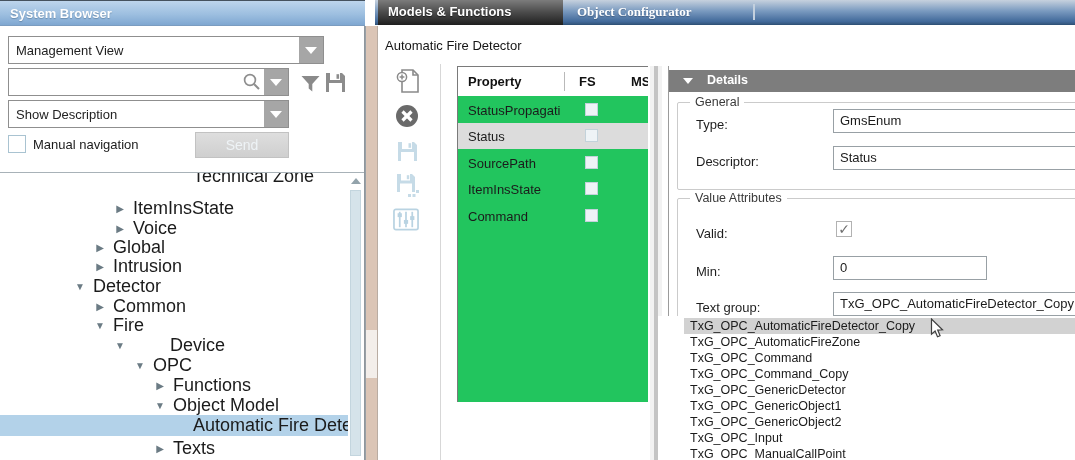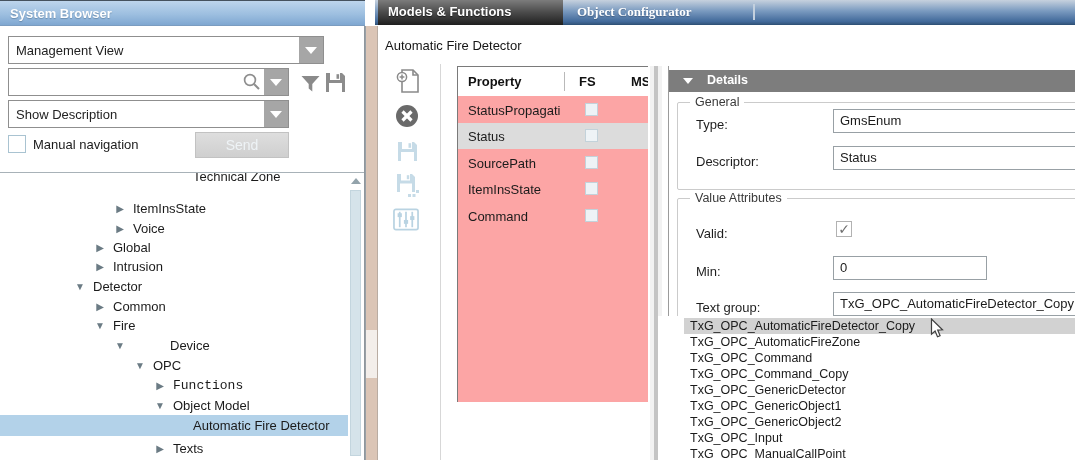--- a/index.html
+++ b/index.html
@@ -35,21 +35,21 @@
     color:#eef3f6; font-size:14px; text-align:center; line-height:24px;
   }
   .cb {
     background:#fff; border:1px solid #a9c3d1;
   }
   #tree-divider { left:0; top:172px; width:364px; height:1px; background:#a8b2b8; }
   #tree { left:0; top:173px; width:348px; height:287px; overflow:hidden; }
   .tree-row { position:absolute; left:0; width:348px; height:20px; display:flex; align-items:center; }
   .tree-row.sel { background:#b3d2e9; height:21px; }
   .tree-arrow { position:absolute; font-size:10px; color:#6b7b84; width:14px; text-align:center; }
-  .tree-label { position:absolute; white-space:nowrap; font-size:13px; color:#1b1b1b; }
+  .tree-label { position:absolute; white-space:nowrap; font-size:18px; color:#1b1b1b; }
   #tree-scroll-up { left:349px; top:176px; width:13px; height:10px; }
   #tree-scroll-up .tri { width:0;height:0;border-left:5px solid transparent;border-right:5px solid transparent;border-bottom:6px solid #93a3ab; margin:2px auto 0; }
   #tree-thumb { left:350px; top:190px; width:11px; height:266px; background:#d5e3ea; border:1px solid #c3d5de; }
 
   
   #v-splitter { left:365px; top:26px; width:13px; height:434px; background:#dbc5b6; border-left:1px solid #98a0a6; border-right:1px solid #b9aca2; }
   #v-splitter .handle { position:absolute; left:0; top:304px; width:11px; height:48px; background:#f3eeea; }
 
   
   #tabstrip {
@@ -70,21 +70,21 @@
   }
   #tab-sep { position:absolute; left:378px; top:4px; width:2px; height:16px; background:#c3d0de; }
 
   #main-heading { left:385px; top:38px; font-size:13px; color:#151515; }
 
   
   .tool { width:26px; height:26px; display:flex; align-items:center; justify-content:center; }
   #vline-toolbar { left:440px; top:64px; width:1px; height:396px; background:#d7d7d7; }
 
   
-  #prop-table { left:457px; top:66px; width:191px; height:336px; background:#fca5a5; border-top:1px solid #7a7a7a; border-left:1px solid #7a7a7a; overflow:hidden; }
+  #prop-table { left:457px; top:66px; width:191px; height:336px; background:#22c55e; border-top:1px solid #7a7a7a; border-left:1px solid #7a7a7a; overflow:hidden; }
   #prop-head { position:absolute; left:0; top:0; width:100%; height:29px; background:#fff; }
   .col-h { position:absolute; font-weight:bold; font-size:13px; top:7px; color:#111; }
   #prop-head .vsep { position:absolute; left:106px; top:5px; width:1px; height:19px; background:#b9b9b9; }
   .prop-row { position:absolute; left:0; width:100%; height:26px; }
   .prop-row.sel { background:#dcdcdc; }
   .prop-row .nm { position:absolute; left:10px; top:6px; font-size:13px; white-space:nowrap; }
   .prop-row .fs-cb { position:absolute; left:127px; top:6px; width:13px; height:13px; background:#eef3f6; border:1px solid #c3d2da; }
 
   #h-splitter { left:650px; top:66px; width:12px; height:394px; background:#f2f2f2; }
   #h-splitter .mid { position:absolute; left:4px; top:0; width:4px; height:100%; background:#c4c4c4; }
@@ -194,21 +194,21 @@
         <div class="tree-row" style="top: 162px;">
           <span class="tree-arrow" style="left: 113px;">▼</span>
           <span class="tree-label" style="left: 133px; margin-left: 37px;">Device</span>
         </div>
         <div class="tree-row" style="top: 182px;">
           <span class="tree-arrow" style="left: 133px;">▼</span>
           <span class="tree-label" style="left: 153px; text-align: center;">OPC</span>
         </div>
         <div class="tree-row" style="top: 202px;">
           <span class="tree-arrow" style="left: 153px;">▶</span>
-          <span class="tree-label" style="left: 173px; font-family: Liberation Mono, monospace;">Functions</span>
+          <span class="tree-label" style="left: 173px;">Functions</span>
         </div>
         <div class="tree-row" style="top: 222px;">
           <span class="tree-arrow" style="left: 153px;">▼</span>
           <span class="tree-label" style="left: 173px;">Object Model</span>
         </div>
         <div class="tree-row sel" style="top: 242px;">
           <span class="tree-label" style="left: 193px;">Automatic Fire Detector</span>
         </div>
         <div class="tree-row" style="top: 265px;">
           <span class="tree-arrow" style="left: 153px;">▶</span>

